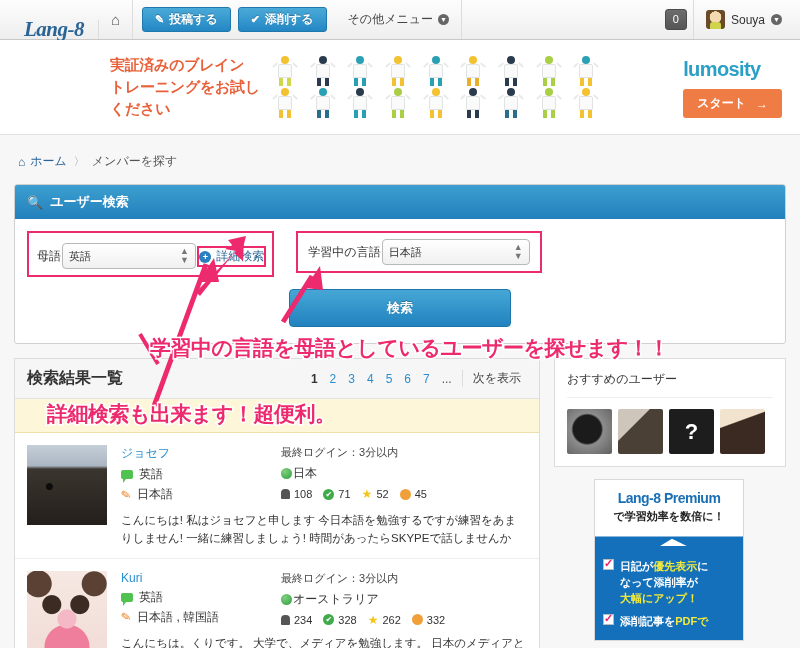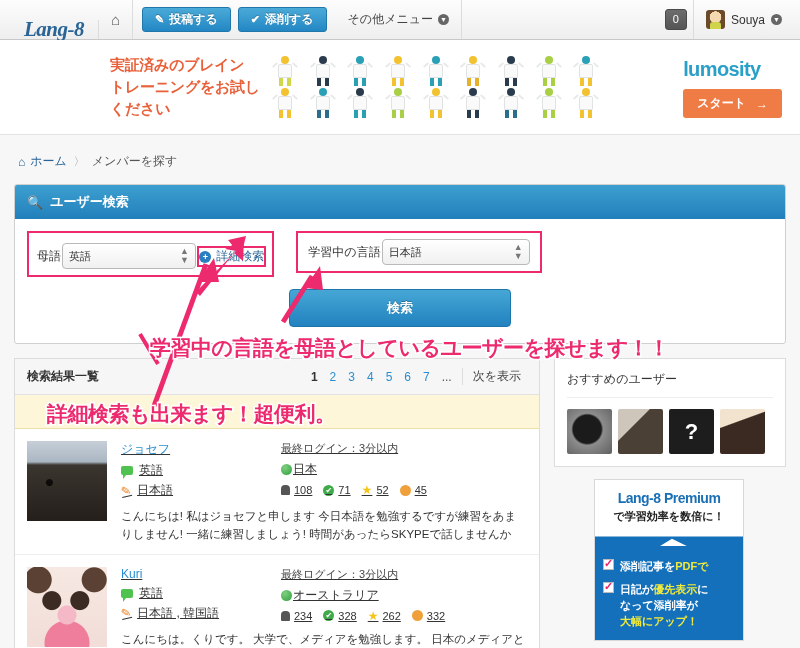--- a/index.html
+++ b/index.html
@@ -197,21 +197,21 @@
     text-shadow: 0 -1px 0 rgba(0,0,0,.25);
   }
 
   
   .columns { display: flex; gap: 14px; margin-top: 14px; }
   .col-main { width: 526px; background: #fff; border: 1px solid #dcdcdc; }
   .results-head {
     display:flex; align-items:center; justify-content: space-between;
     padding: 9px 12px; background: #f6f6f6; border-bottom: 1px solid #e2e2e2;
   }
-  .results-title { font-size: 12px; font-weight: bold; color:#333; }
+  .results-title { font-size: 16px; font-weight: bold; color:#333; }
   .pager { display:flex; align-items:center; gap: 0; font-size: 12px; }
   .pager span { padding: 0 6px; color:#2a8fd0; }
   .pager span.cur { color:#333; font-weight: bold; }
   .pager span.dots { color:#555; }
   .pager .next { color:#444; border-left: 1px solid #ddd; margin-left:4px; padding-left:10px; }
 
   .notice-bar {
     background: #fdf6d8; border-bottom: 1px solid #ecdfa8;
     height: 34px;
   }
@@ -229,21 +229,21 @@
     background:
       radial-gradient(circle at 31% 42%, #3b2b22 0 9px, rgba(0,0,0,0) 10px),
       radial-gradient(circle at 66% 42%, #3b2b22 0 9px, rgba(0,0,0,0) 10px),
       radial-gradient(circle at 50% 60%, #f4b8c6 0 9px, rgba(0,0,0,0) 10px),
       radial-gradient(circle at 14% 16%, #5a4133 0 13px, rgba(0,0,0,0) 14px),
       radial-gradient(circle at 84% 16%, #5a4133 0 12px, rgba(0,0,0,0) 13px),
       radial-gradient(circle at 50% 95%, #ef7e9c 0 22px, rgba(0,0,0,0) 23px),
       linear-gradient(to bottom, #f6e8e2, #f2ddd8);
   }
   .u-body { flex: 1 1 auto; padding-left: 14px; }
-  .u-top { display:flex;text-decoration:underline; }
+  .u-top { display:flex; }
   .u-left { width: 160px; }
   .u-name { color:#2a8fd0; font-size: 12px; margin-bottom: 4px; }
   .u-lang { display:flex; align-items:center; gap:6px; font-size: 12px; color:#333; margin-top: 3px; }
   .bubble-ic {
     width: 12px; height: 9px; background:#4fc24f; border-radius: 2px; position: relative;
   }
   .bubble-ic::after{ content:""; position:absolute; left:2px; top:9px; border-left:3px solid #4fc24f; border-bottom:4px solid transparent; }
   .pencil-ic { color:#ef8a33; font-size: 12px; transform: rotate(-12deg); }
   .u-right { flex:1 1 auto; }
   .u-meta { font-size: 11px; color:#444; }
@@ -702,29 +702,29 @@
       <div class="premium">
         <div class="prem-top">
           <div class="prem-l1">Lang-8 Premium</div>
           <div class="prem-l2">で学習効率を数倍に！</div>
         </div>
         <div class="prem-tail"></div>
         <div class="prem-body">
           <div class="prem-item">
             <span class="chk"></span>
             <span class="prem-text">
-              <span>添削記事を</span><span class="hiy">PDFで</span>
+              <span>日記が</span><span class="hiy">優先表示</span><span>に</span><br>
+              <span>なって添削率が</span><br>
+              <span class="hiy">大幅にアップ！</span>
             </span>
           </div>
           <div class="prem-item">
             <span class="chk"></span>
             <span class="prem-text">
-              <span>日記が</span><span class="hiy">優先表示</span><span>に</span><br>
-              <span>なって添削率が</span><br>
-              <span class="hiy">大幅にアップ！</span>
+              <span>添削記事を</span><span class="hiy">PDFで</span>
             </span>
           </div>
         </div>
       </div>
     </div>
   </div>
 </div>
 
 <svg class="arrow-svg" viewBox="0 0 800 648">
   <path d="M196,292 L236,251 L225,249 L244,239 L243,261 L234,253 L200,296 Z" fill="#ec2a6d"></path>

